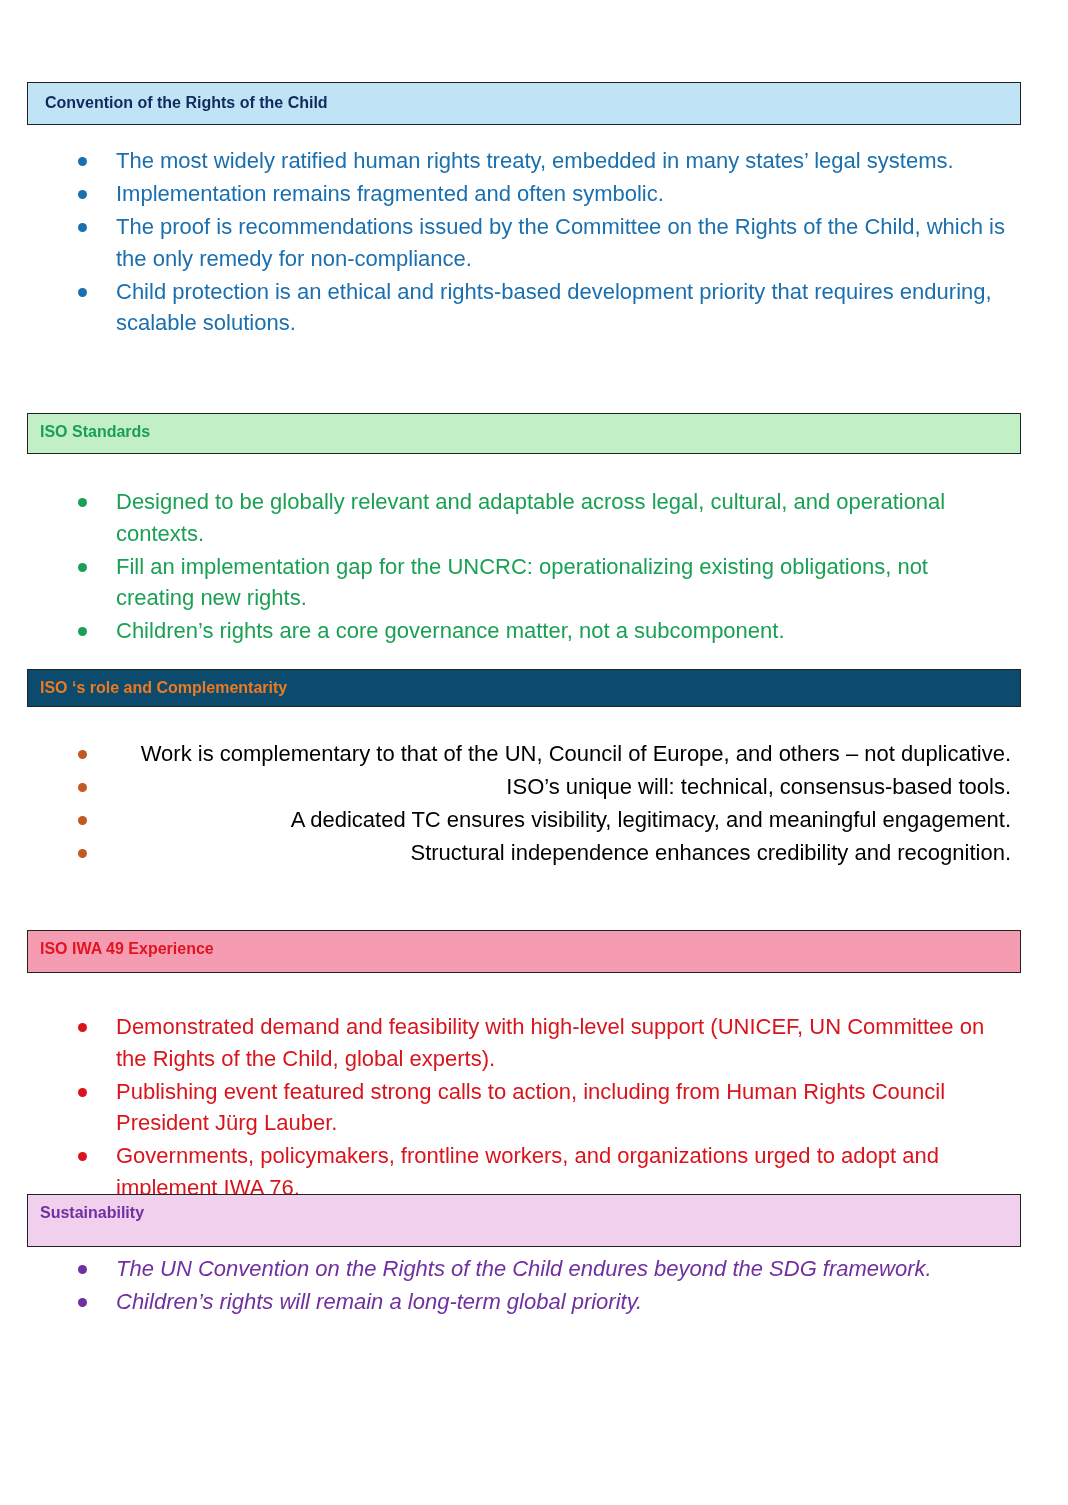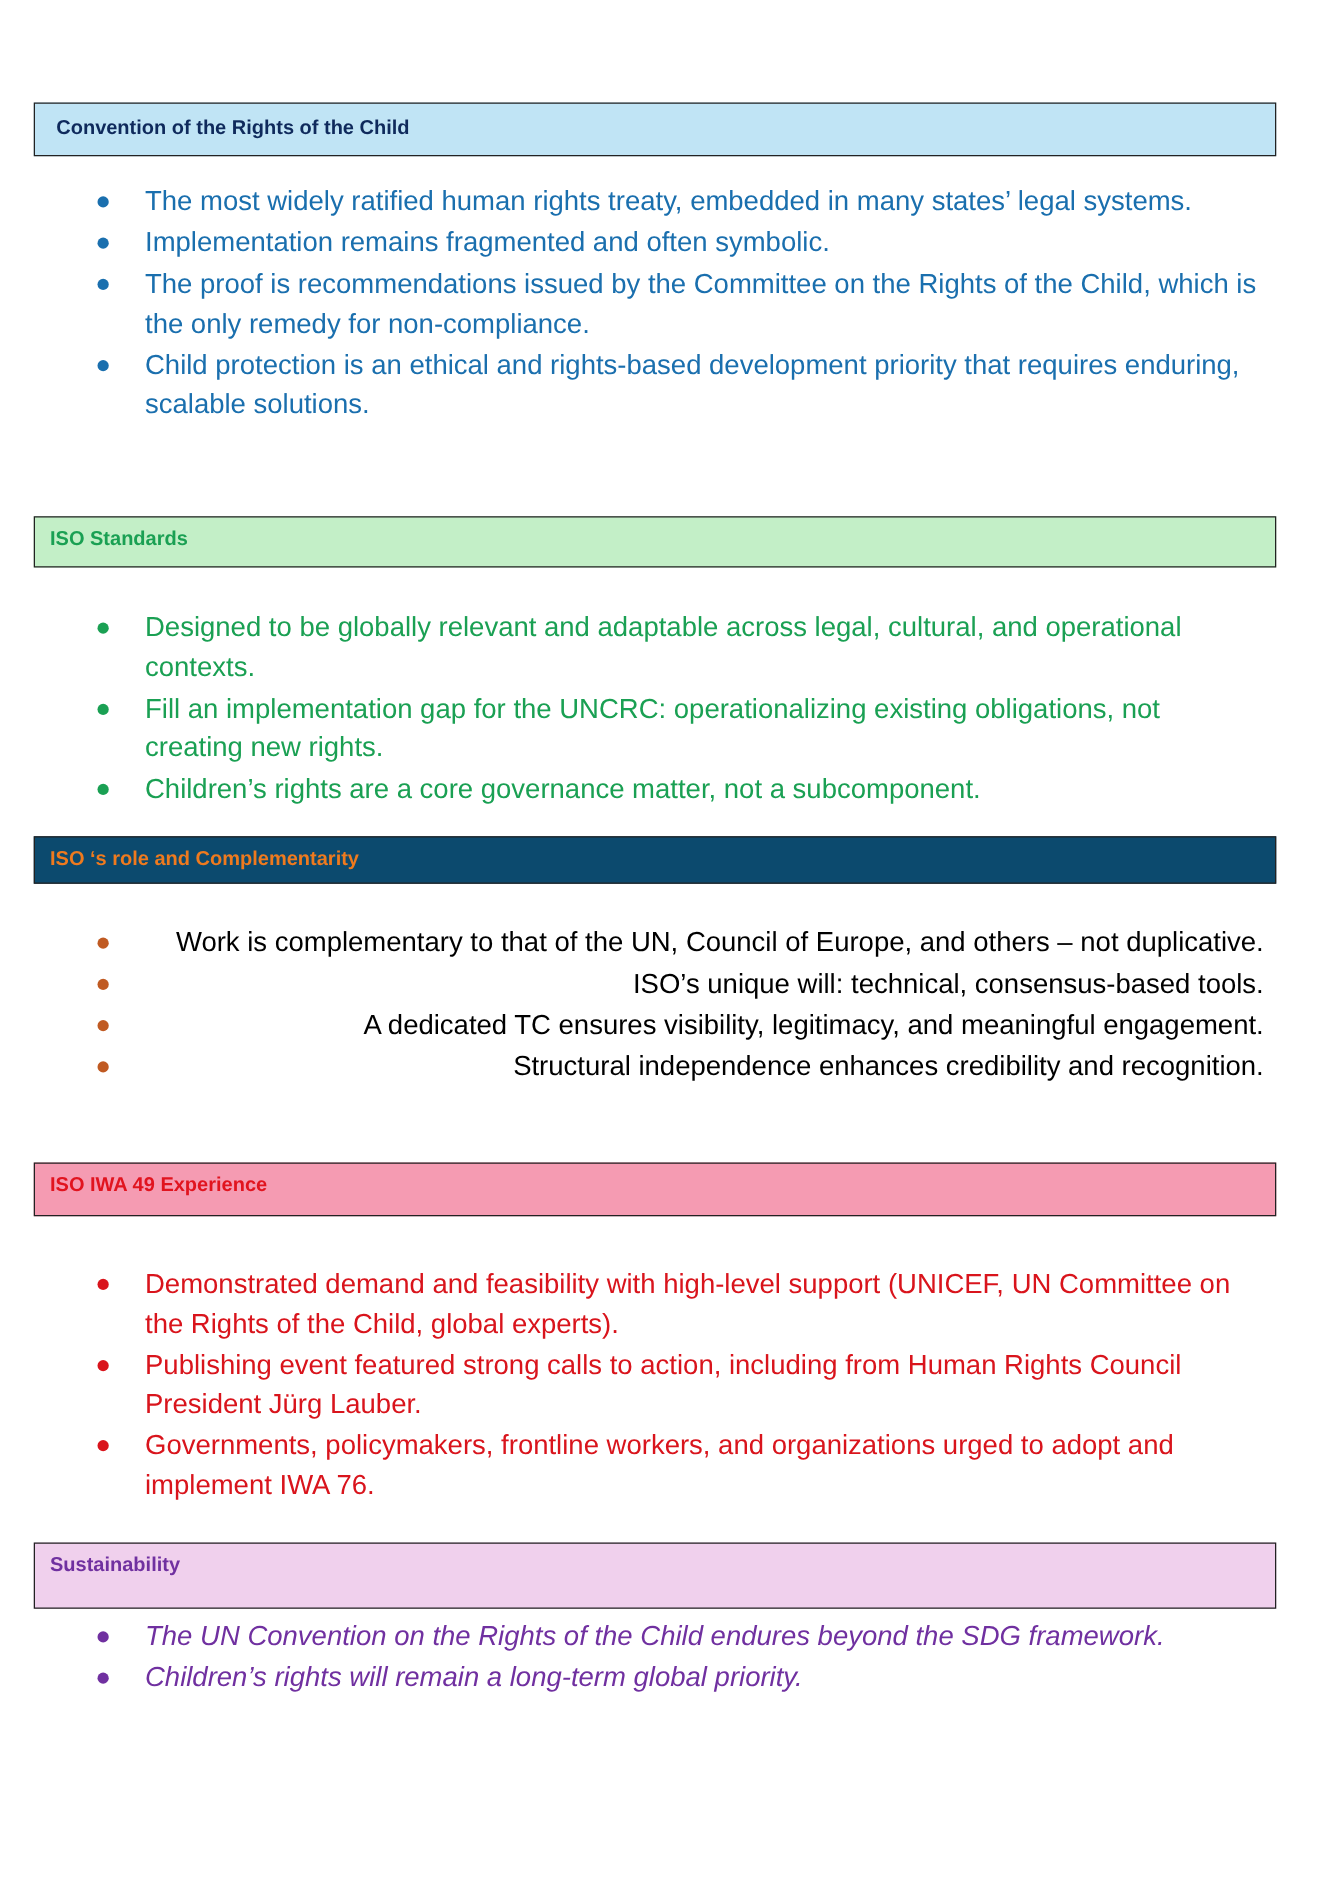--- a/index.html
+++ b/index.html
@@ -59,21 +59,21 @@
     #s3 ul { margin-top: 31px; }
     #s3 li { color: #000000; text-align: right; }
     #s3 .dot { background: #c05a22; }
     
     #s4 { top: 930px; }
     #s4 .header-box { height: 43px; padding-top: 5px; background: #f59bb2; color: #e1141f; }
     #s4 ul { margin-top: 38px; }
     #s4 li { color: #d9141c; }
     #s4 .dot { background: #d9141c; }
     
-    #s5 { top: 1234px; }
+    #s5 { top: 1194px; }
     #s5 .header-box { height: 53px; padding-top: 5px; background: #f0d0ed; color: #7030a0; }
     #s5 ul { margin-top: 6px; font-style: italic; }
     #s5 li { color: #7030a0; }
     #s5 .dot { background: #7030a0; }
   </style>
 </head>
 <body>
 
 <div class="section" id="s1">
   <div class="header-box">Convention of the Rights of the Child</div>

